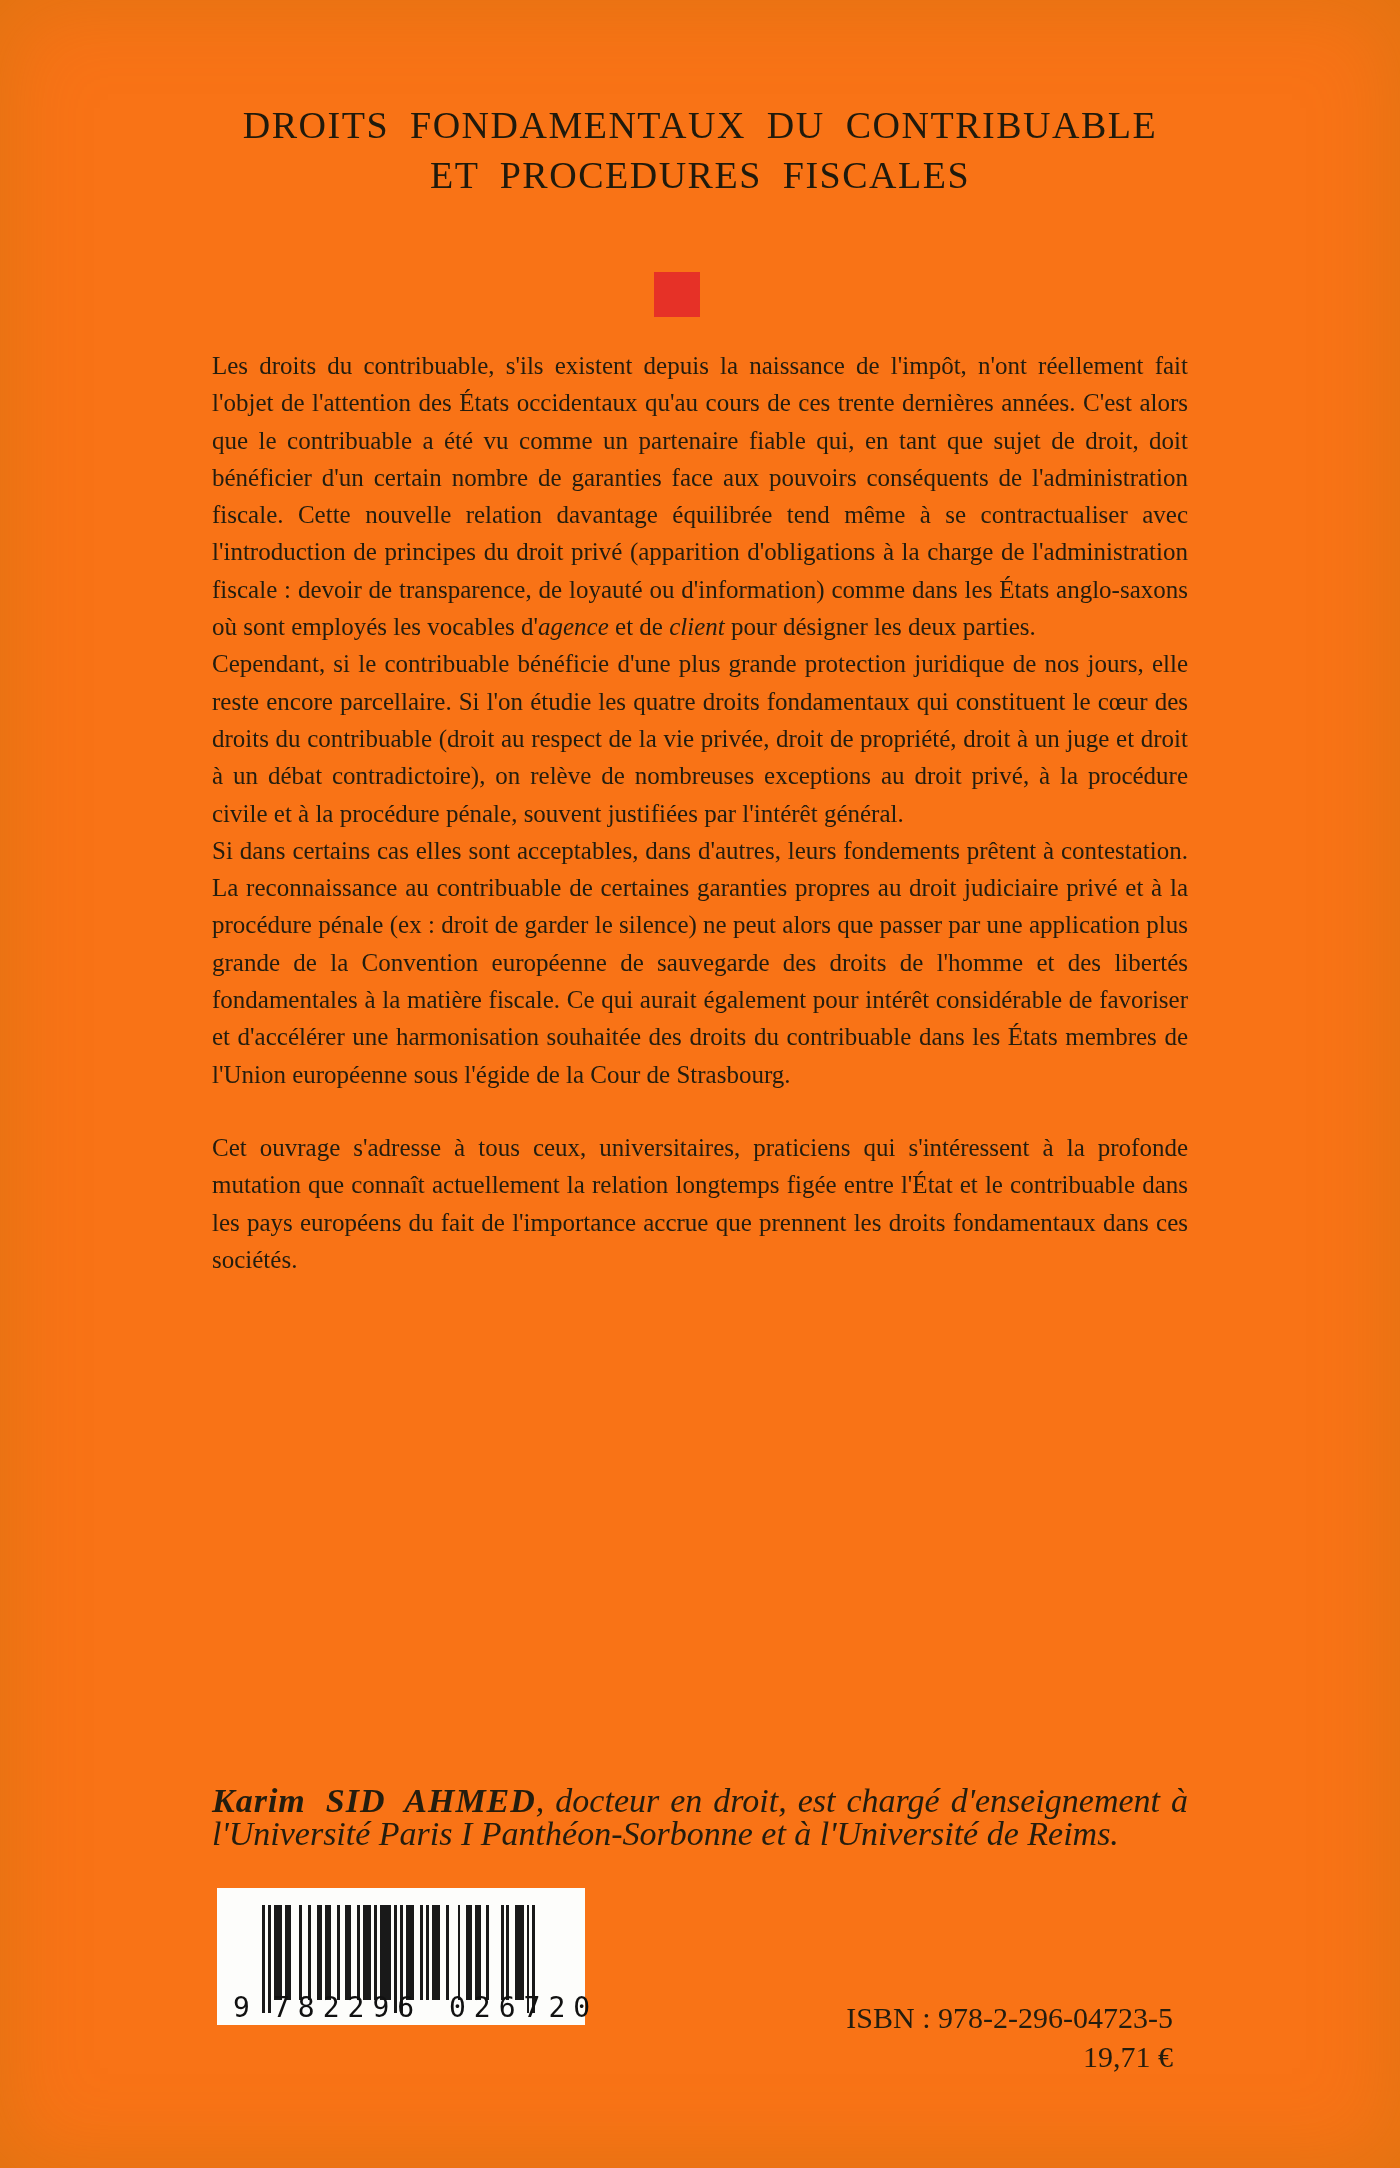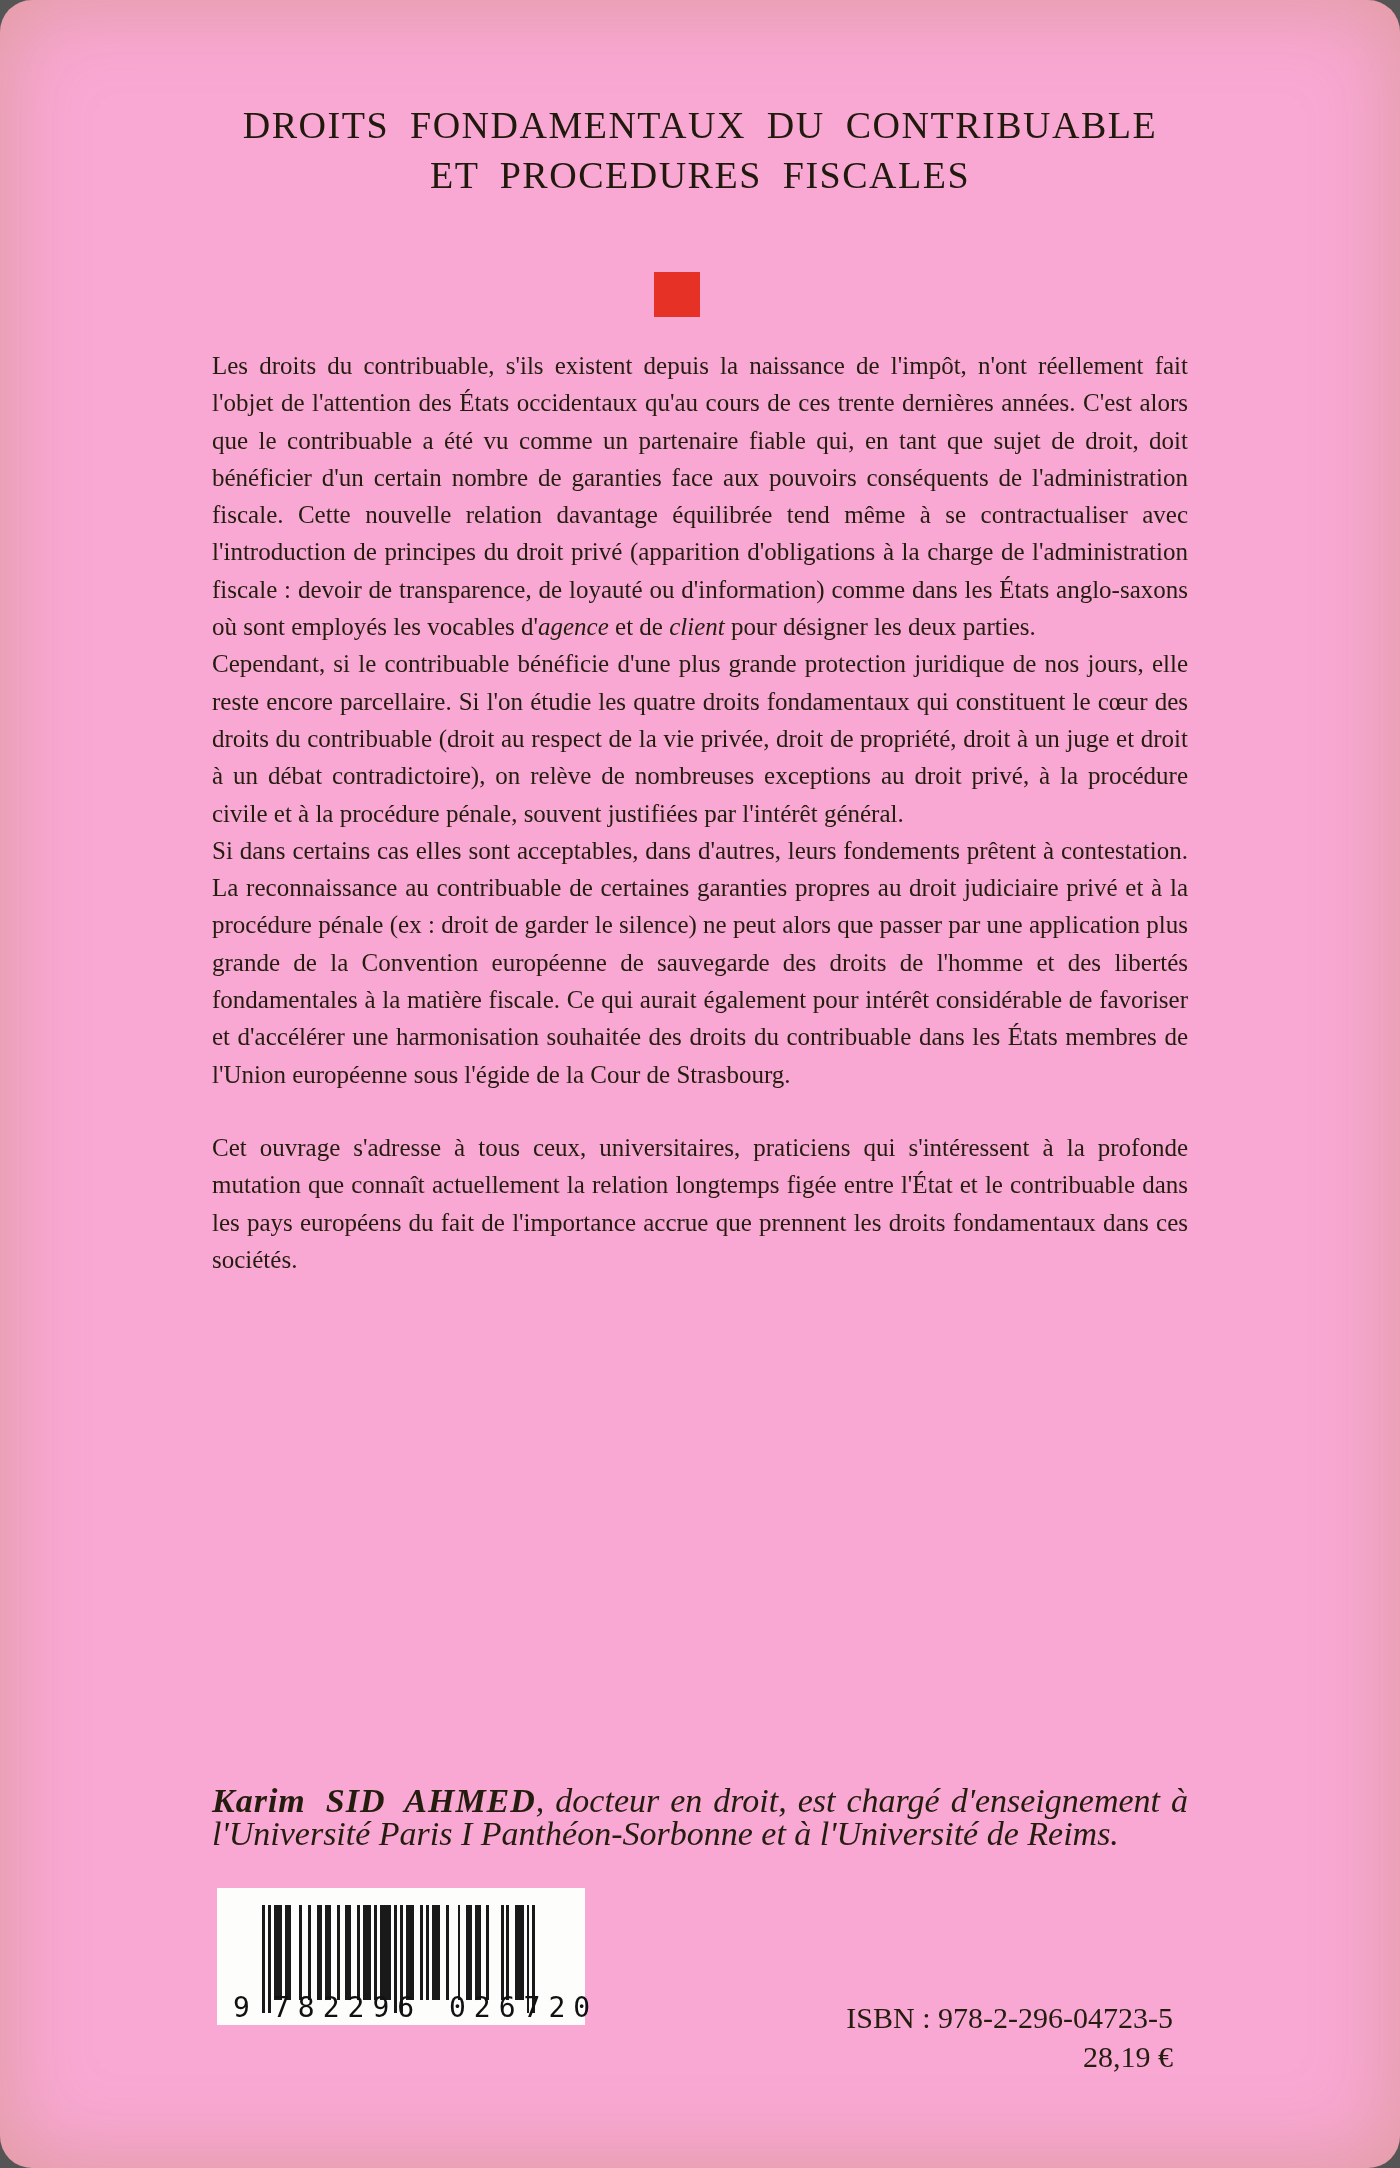--- a/index.html
+++ b/index.html
@@ -1,26 +1,25 @@
 <!DOCTYPE html>
 <html><head>
 <meta charset="utf-8">
 <style>
   html, body { margin: 0; padding: 0; background: #555; }
   .page {
     position: relative;
     width: 1400px;
     height: 2168px;
     margin: 0 auto;
-    background: #f9a8d4;
+    background: #f97316;
     font-family: "Liberation Serif", serif;
     color: #241d0e;
     overflow: hidden;
     box-shadow: inset 0 0 90px rgba(150,120,0,0.28);
-    border-radius: 32px;
   }
   .title-block {
     position: absolute;
     top: 100px;
     left: 0;
     width: 100%;
     text-align: center;
     font-size: 38px;
     line-height: 50px;
     letter-spacing: 1.5px;
@@ -226,16 +225,16 @@
       </div>
     <div class="barcode-digits">
       <span class="d-first">9</span>
       <span class="d-group1">782296</span>
       <span class="d-group2">026720</span>
     </div>
   </div>
 
   <div class="footer-right">
     <div>ISBN : 978-2-296-04723-5</div>
-    <div>28,19 €</div>
+    <div>19,71 €</div>
   </div>
 
 </div>
 
 </body></html>

